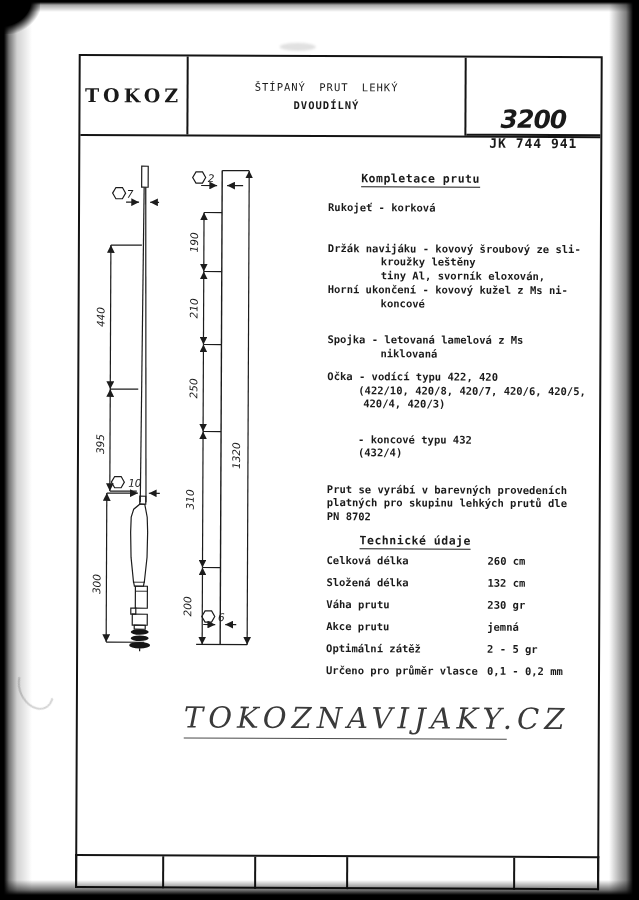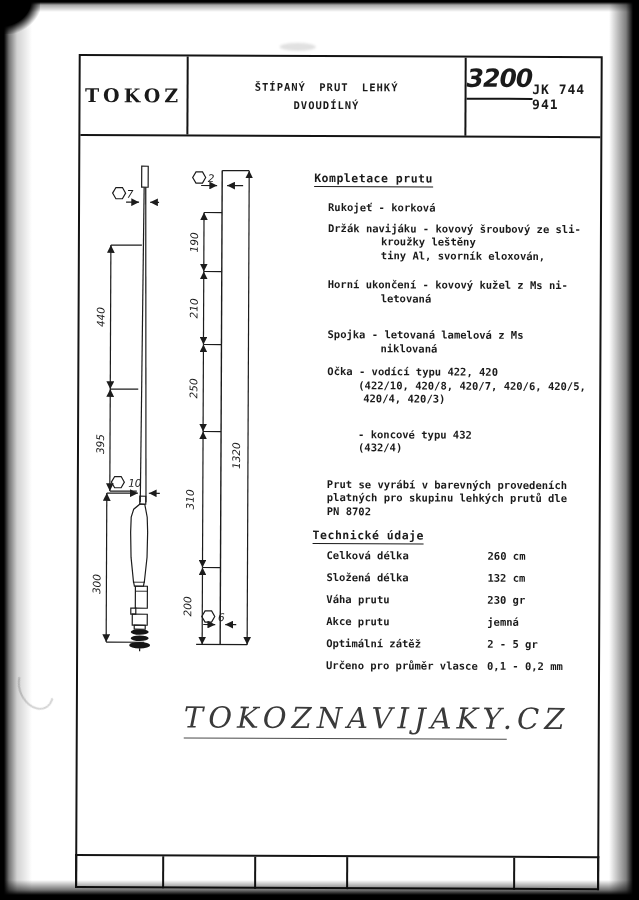--- a/index.html
+++ b/index.html
@@ -8,39 +8,39 @@
   .tilt{position:absolute;left:0;top:0;width:639px;height:900px;transform:rotate(0.25deg);transform-origin:320px 450px;}
 
   
   .frame{position:absolute;left:77px;top:55px;width:520px;height:830px;border:2px solid #141414;}
 
   
   .header{position:absolute;left:0;top:0;width:520px;height:78px;border-bottom:2px solid #141414;display:flex;}
   .hc1{width:106px;border-right:2px solid #141414;display:flex;align-items:center;justify-content:center;}
   .brand{font-family:"DejaVu Serif",serif;font-weight:bold;font-size:19px;letter-spacing:4px;}
   .hc2{width:276px;border-right:2px solid #141414;display:flex;flex-direction:column;align-items:center;justify-content:center;gap:6px;}
-  .t1{font-weight:bold;font-size:10.5px;letter-spacing:1px;word-spacing:6px;}
+  .t1{font-weight:normal;font-size:10.5px;letter-spacing:1px;word-spacing:6px;}
   .t2{font-weight:bold;font-size:10.5px;letter-spacing:1px;text-align:center;}
-  .hc3{flex:1;display:flex;flex-direction:row;}
+  .hc3{flex:1;display:flex;flex-direction:column;margin-top:47px;}
   .hc3a{height:40px;border-bottom:2px solid #141414;display:flex;align-items:center;justify-content:center;}
   .model{font-family:"DejaVu Sans",sans-serif;font-style:italic;font-weight:bold;font-size:25px;letter-spacing:-1px;}
   .hc3b{flex:1;display:flex;align-items:center;justify-content:center;}
   .catno{font-weight:bold;font-size:13px;letter-spacing:1px;}
 
   
   .drawing{position:absolute;left:85px;top:158px;}
   .drawing line,.drawing polygon.o,.drawing rect,.drawing path.o{stroke:#1c1c1c;fill:none;}
   .dim{font:italic 10.5px "DejaVu Sans",sans-serif;fill:#1c1c1c;}
 
   
   .content{position:absolute;left:313px;top:171px;width:288px;font-size:10.5px;font-weight:bold;line-height:13.5px;}
-  .hd{display:inline-block;font-size:11.5px;letter-spacing:0.5px;border-bottom:1.6px solid #1a1a1a;padding-bottom:1px;line-height:14px;}
+  .hd{display:inline-block;font-size:11.5px;letter-spacing:0.5px;border-bottom:1.6px solid #1a1a1a;padding-bottom:1px;line-height:14px;margin-left:47px;}
   .tl{white-space:pre;}
   .i14{padding-left:14px;} .i45{padding-left:45px;} .i50{padding-left:50px;} .i67{padding-left:67px;}
-  .mt14{margin-top:14px;} .mt13{margin-top:7px;} .mt12{margin-top:16px;} .mt10{margin-top:10px;}
+  .mt14{margin-top:14px;} .mt13{margin-top:27px;} .mt12{margin-top:1px;} .mt10{margin-top:10px;}
   .mt9{margin-top:23px;} .mt5{margin-top:22px;}
   .specs{margin-top:5px;}
   .srow{display:flex;height:22px;align-items:flex-start;}
   .slabel{padding-left:14px;width:161px;}
   .sval{white-space:pre;}
 
   
   .watermark{position:absolute;left:185px;top:701px;width:323px;text-align:center;
      font-family:"DejaVu Serif",serif;font-style:italic;font-size:29px;letter-spacing:5px;color:#3a3a3a;
      border-bottom:1.5px solid #4a4a4a;padding-bottom:3px;}
@@ -187,21 +187,21 @@
     <div class="content">
       <div><span class="hd">Kompletace prutu</span></div>
 
       <div class="tl i14 mt14">Rukojeť - korková</div>
 
       <div class="tl i14 mt13">Držák navijáku - kovový šroubový ze sli-</div>
       <div class="tl i67">kroužky leštěny</div>
       <div class="tl i67">tiny Al, svorník eloxován,</div>
 
       <div class="tl i14 mt12">Horní ukončení - kovový kužel z Ms ni-</div>
-      <div class="tl i67">letovaná</div>
+      <div class="tl i67">koncové</div>
 
       <div class="tl i14 mt9">Spojka - letovaná lamelová z Ms</div>
       <div class="tl i67">niklovaná</div>
 
       <div class="tl i14 mt10">Očka - vodící typu 422, 420</div>
       <div class="tl i45">(422/10, 420/8, 420/7, 420/6, 420/5,</div>
       <div class="tl i50">420/4, 420/3)</div>
       <div class="tl i45 mt5">- koncové typu 432</div>
       <div class="tl i45">(432/4)</div>
 

